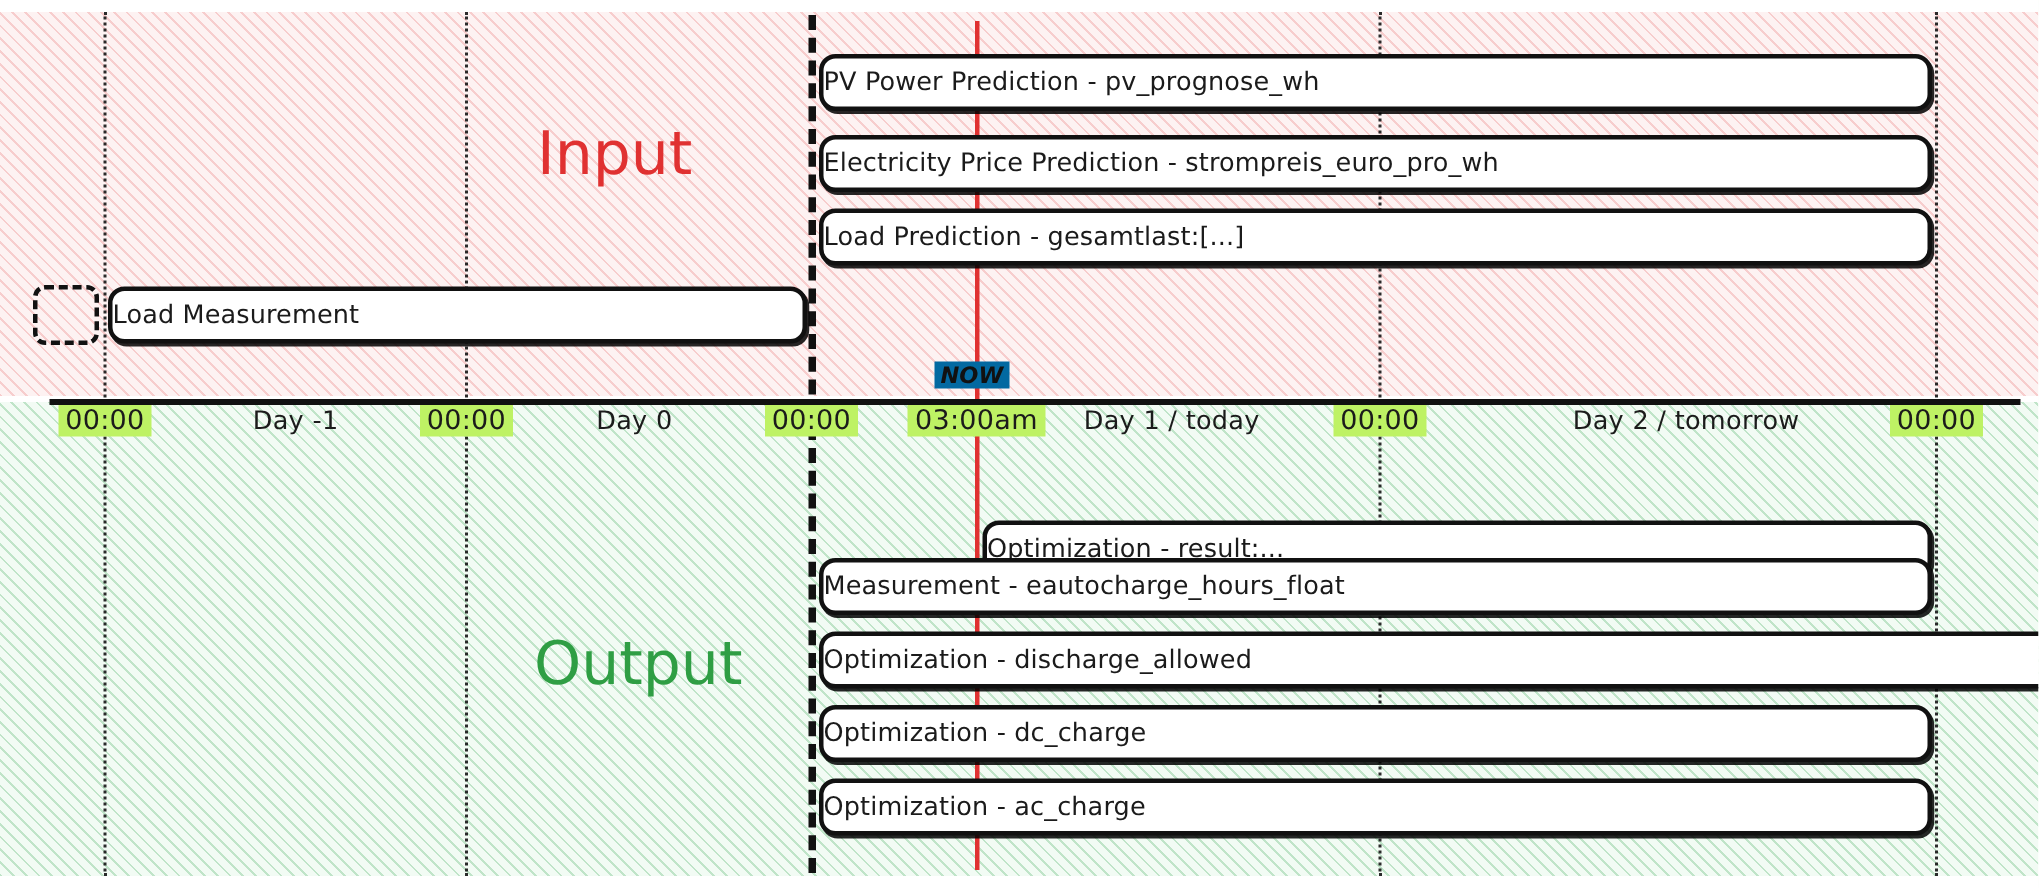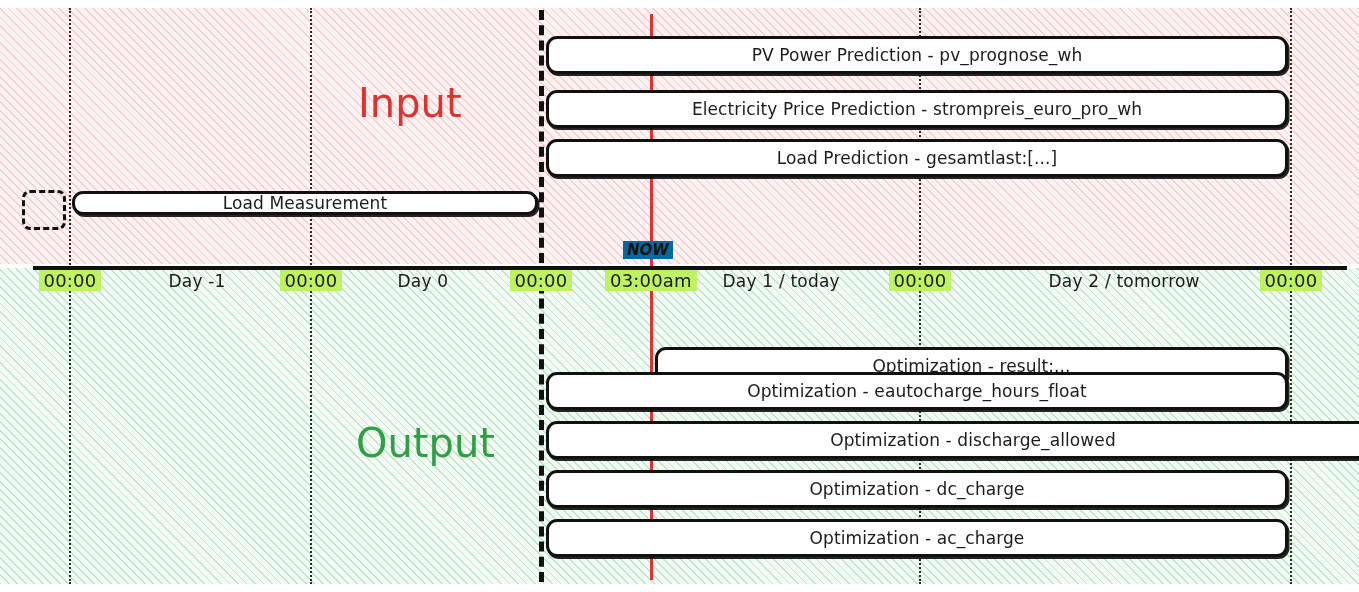--- a/index.html
+++ b/index.html
@@ -125,21 +125,20 @@
   
   .bar {
     position: absolute;
     z-index: 4;
     box-sizing: border-box;
     background: #ffffff;
     border: 3px solid #111111;
     border-radius: 11px;
     display: flex;
     align-items: center;
-    justify-content: center;
     box-shadow: 1.5px 2px 0 rgba(0,0,0,0.85);
   }
   .bar-label {
     font-size: 17px;
     color: #1b1b1b;
     white-space: nowrap;
     letter-spacing: .1px;
   }
 
   
@@ -183,28 +182,28 @@
   <div id="bars-layer">
       <div class="bar" style="left: 546px; top: 36px; width: 742px; height: 38px;">
         <span class="bar-label">PV Power Prediction - pv_prognose_wh</span>
       </div>
       <div class="bar" style="left: 546px; top: 90px; width: 742px; height: 38px;">
         <span class="bar-label">Electricity Price Prediction - strompreis_euro_pro_wh</span>
       </div>
       <div class="bar" style="left: 546px; top: 139px; width: 742px; height: 38px;">
         <span class="bar-label">Load Prediction - gesamtlast:[...]</span>
       </div>
-      <div class="bar" style="left: 72px; top: 191px; width: 466px; height: 24px;">
+      <div class="bar" style="left: 72px; top: 191px; width: 466px; height: 38px;">
         <span class="bar-label">Load Measurement</span>
       </div>
       <div class="bar" style="left: 655px; top: 319px; width: 633px; height: 38px; margin-top: 28px;">
         <span class="bar-label">Optimization - result:...</span>
       </div>
       <div class="bar" style="left: 546px; top: 372px; width: 742px; height: 38px;">
-        <span class="bar-label">Optimization - eautocharge_hours_float</span>
+        <span class="bar-label">Measurement - eautocharge_hours_float</span>
       </div>
       <div class="bar" style="left: 546px; top: 421px; width: 854px; height: 38px;">
         <span class="bar-label">Optimization - discharge_allowed</span>
       </div>
       <div class="bar" style="left: 546px; top: 470px; width: 742px; height: 38px;">
         <span class="bar-label">Optimization - dc_charge</span>
       </div>
       <div class="bar" style="left: 546px; top: 519px; width: 742px; height: 38px;">
         <span class="bar-label">Optimization - ac_charge</span>
       </div>

